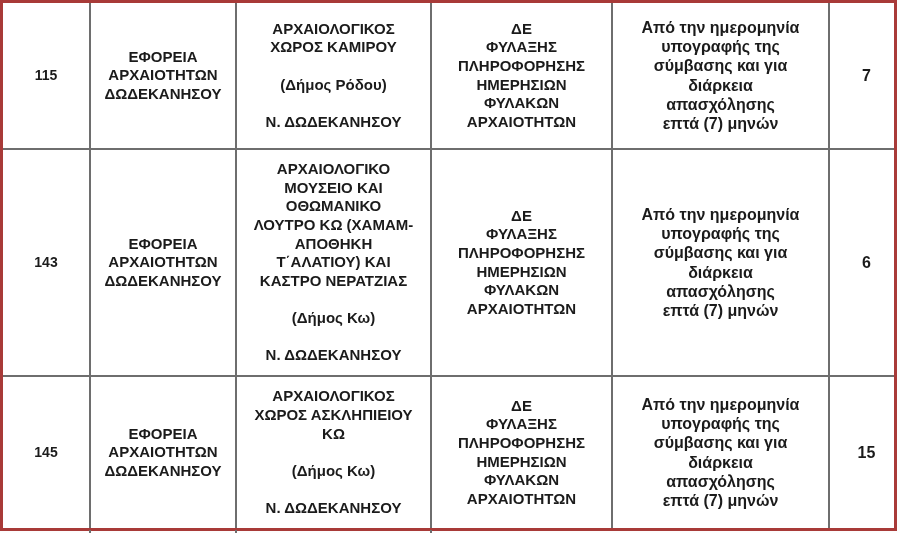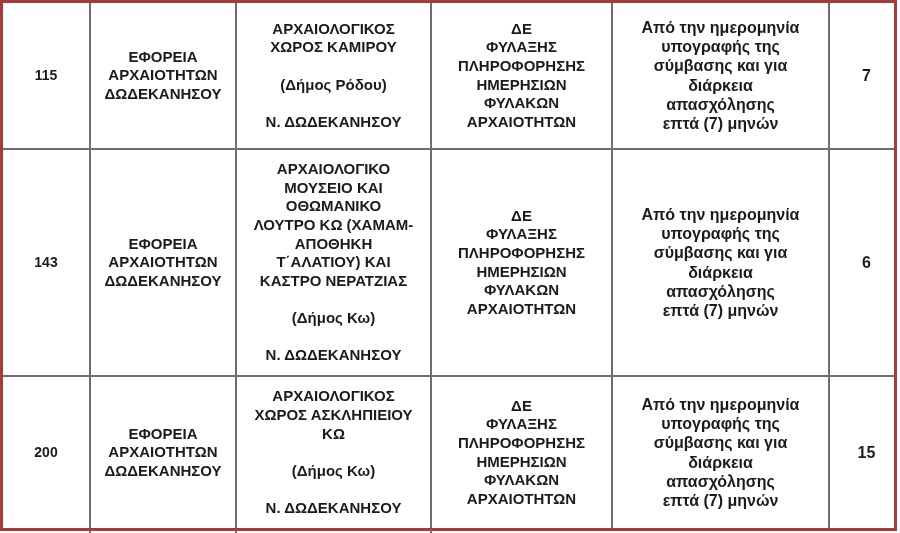--- a/index.html
+++ b/index.html
@@ -130,21 +130,21 @@
 ΑΡΧΑΙΟΤΗΤΩΝ</div>
         <div class="cell c-dur">Από την ημερομηνία
 υπογραφής της
 σύμβασης και για
 διάρκεια απασχόλησης
 επτά (7) μηνών</div>
         <div class="cell c-pos">6</div>
       </div>
 
       <div class="row">
-        <div class="cell c-id">200</div>
+        <div class="cell c-id">145</div>
         <div class="cell c-agency">ΕΦΟΡΕΙΑ
 ΑΡΧΑΙΟΤΗΤΩΝ
 ΔΩΔΕΚΑΝΗΣΟΥ</div>
         <div class="cell c-site">ΑΡΧΑΙΟΛΟΓΙΚΟΣ
 ΧΩΡΟΣ ΑΣΚΛΗΠΙΕΙΟΥ
 ΚΩ
 
 (Δήμος Κω)
 
 Ν. ΔΩΔΕΚΑΝΗΣΟΥ</div>

